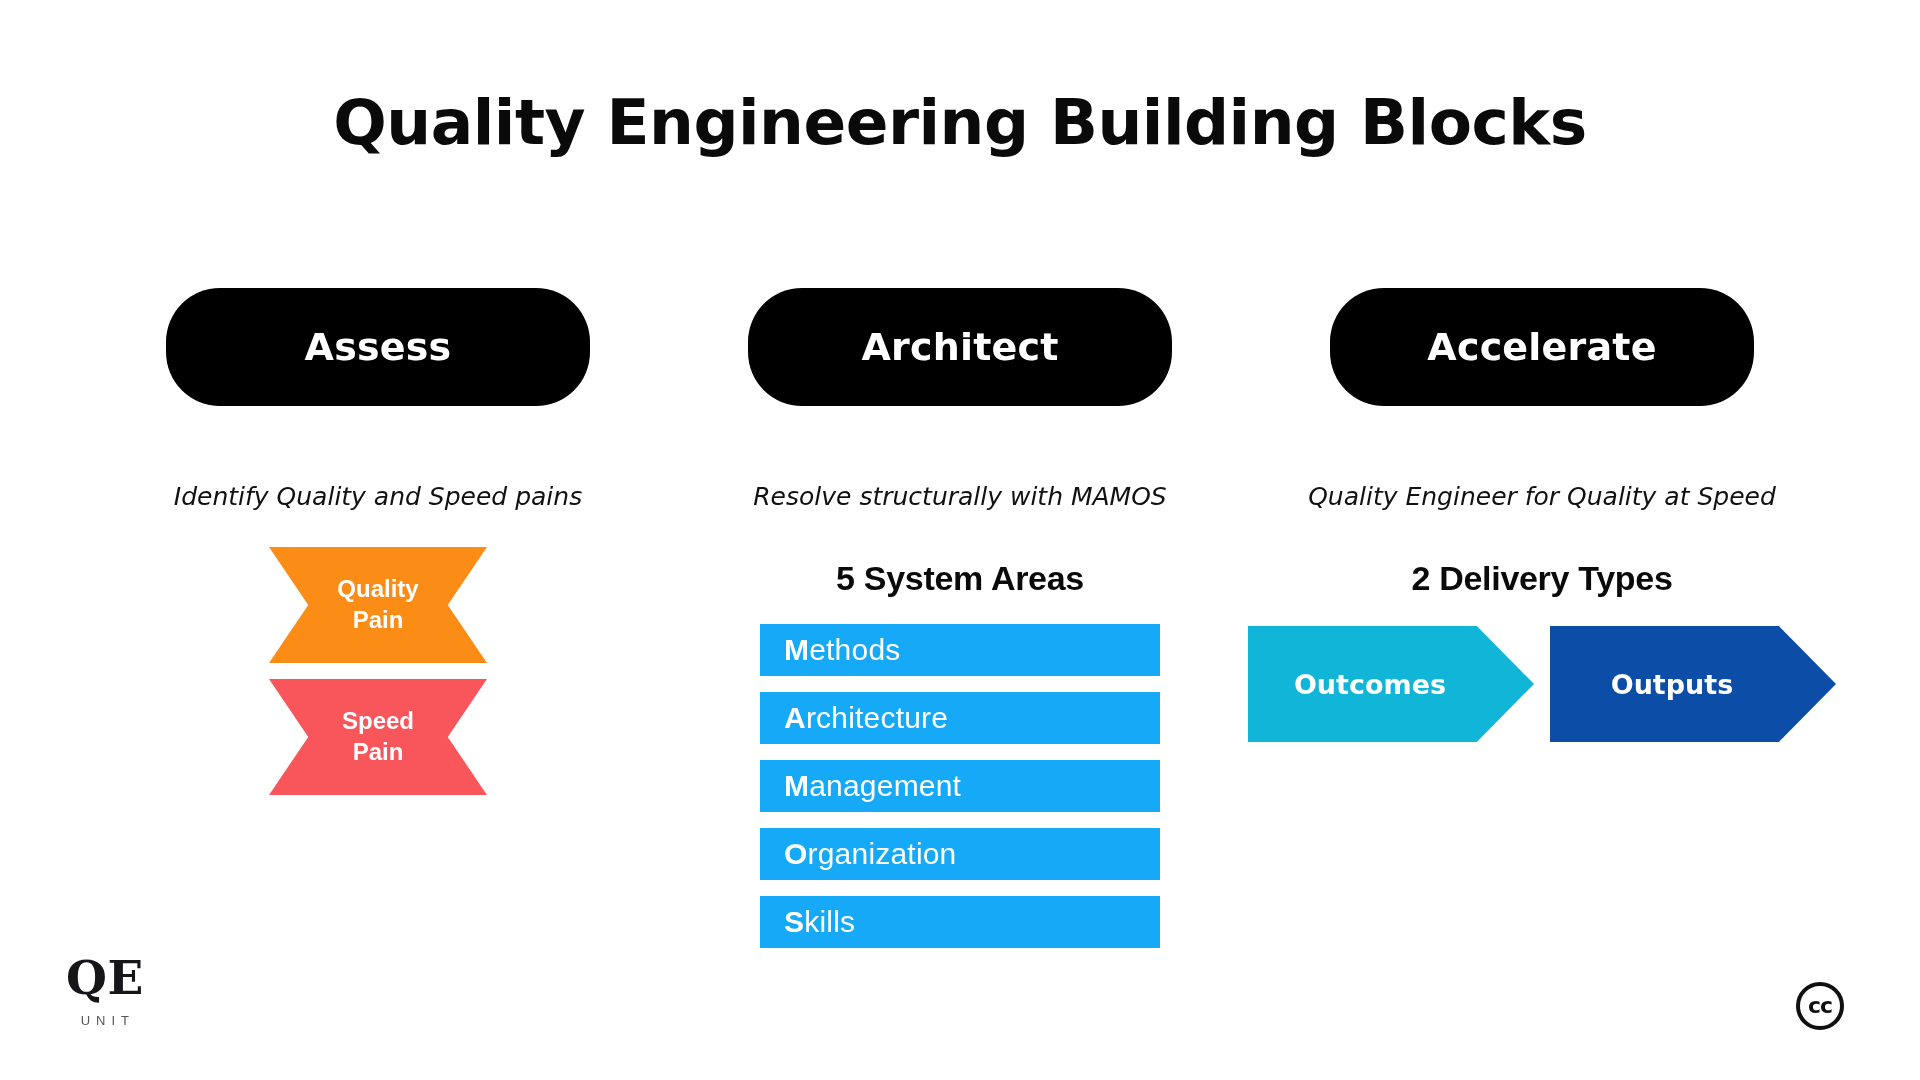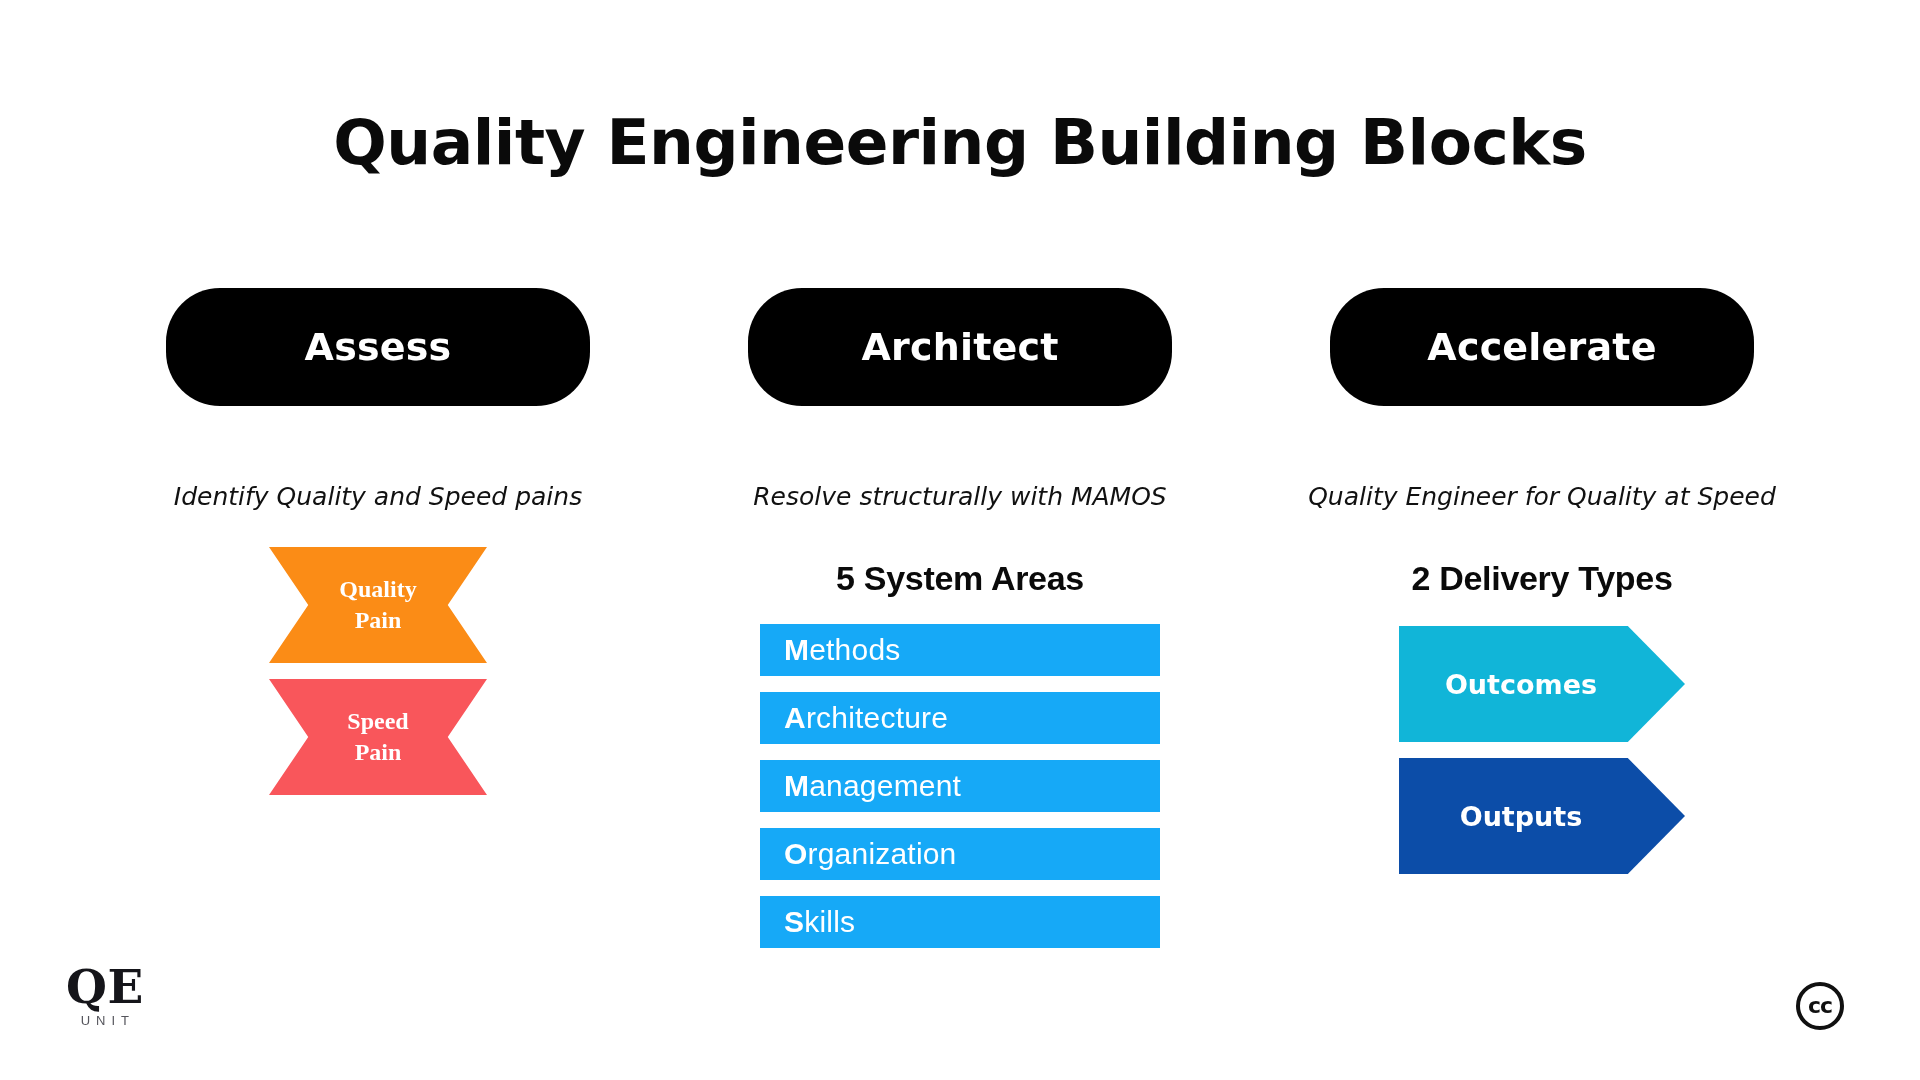--- a/index.html
+++ b/index.html
@@ -19,21 +19,21 @@
 
   .slide {
     position: absolute;
     inset: 0;
     background: #ffffff;
   }
 
   
   .slide-title {
     position: absolute;
-    top: 108px;
+    top: 88px;
     left: 0;
     width: 1920px;
     text-align: center;
     font-family: "DejaVu Sans", sans-serif;
     font-weight: 700;
     font-size: 63px;
     letter-spacing: -0.5px;
     color: #0a0a0a;
     line-height: 1.1;
   }
@@ -103,21 +103,21 @@
     align-items: center;
     gap: 16px;
   }
   .ribbon {
     width: 218px;
     height: 116px;
     display: flex;
     align-items: center;
     justify-content: center;
     color: #ffffff;
-    font-family: Liberation Serif, serif;
+    font-family: Liberation Sans, sans-serif;
     font-weight: 700;
     font-size: 24px;
     line-height: 1.28;
     text-align: center;
     clip-path: polygon(0% 0%, 100% 0%, 82% 50%, 100% 100%, 0% 100%, 18% 50%);
   }
   .ribbon-quality { background: #FB8C16; }
   .ribbon-speed   { background: #F9565B; }
 
   
@@ -143,21 +143,21 @@
     letter-spacing: 0.2px;
   }
   .mamos-bar .initial {
     font-weight: 700;
   }
 
   
   .arrow-stack {
     margin-top: 28px;
     display: flex;
-    flex-direction: column;
+    flex-direction: row;
     align-items: center;
     gap: 16px;
   }
   .arrow {
     width: 286px;
     height: 116px;
     display: flex;
     align-items: center;
     justify-content: center;
     padding-right: 42px;
@@ -183,21 +183,21 @@
   .logo-mark {
     font-family: "DejaVu Serif", serif;
     font-weight: 700;
     font-size: 47px;
     color: #15151a;
     line-height: 1;
     letter-spacing: 0.5px;
     margin-top: 25px;
   }
   .logo-sub {
-    margin-top: 3px;
+    margin-top: 12px;
     font-family: "Liberation Sans", sans-serif;
     font-size: 13px;
     letter-spacing: 6px;
     color: #55555c;
     padding-left: 6px;
   }
 
   
   .cc-badge {
     position: absolute;

